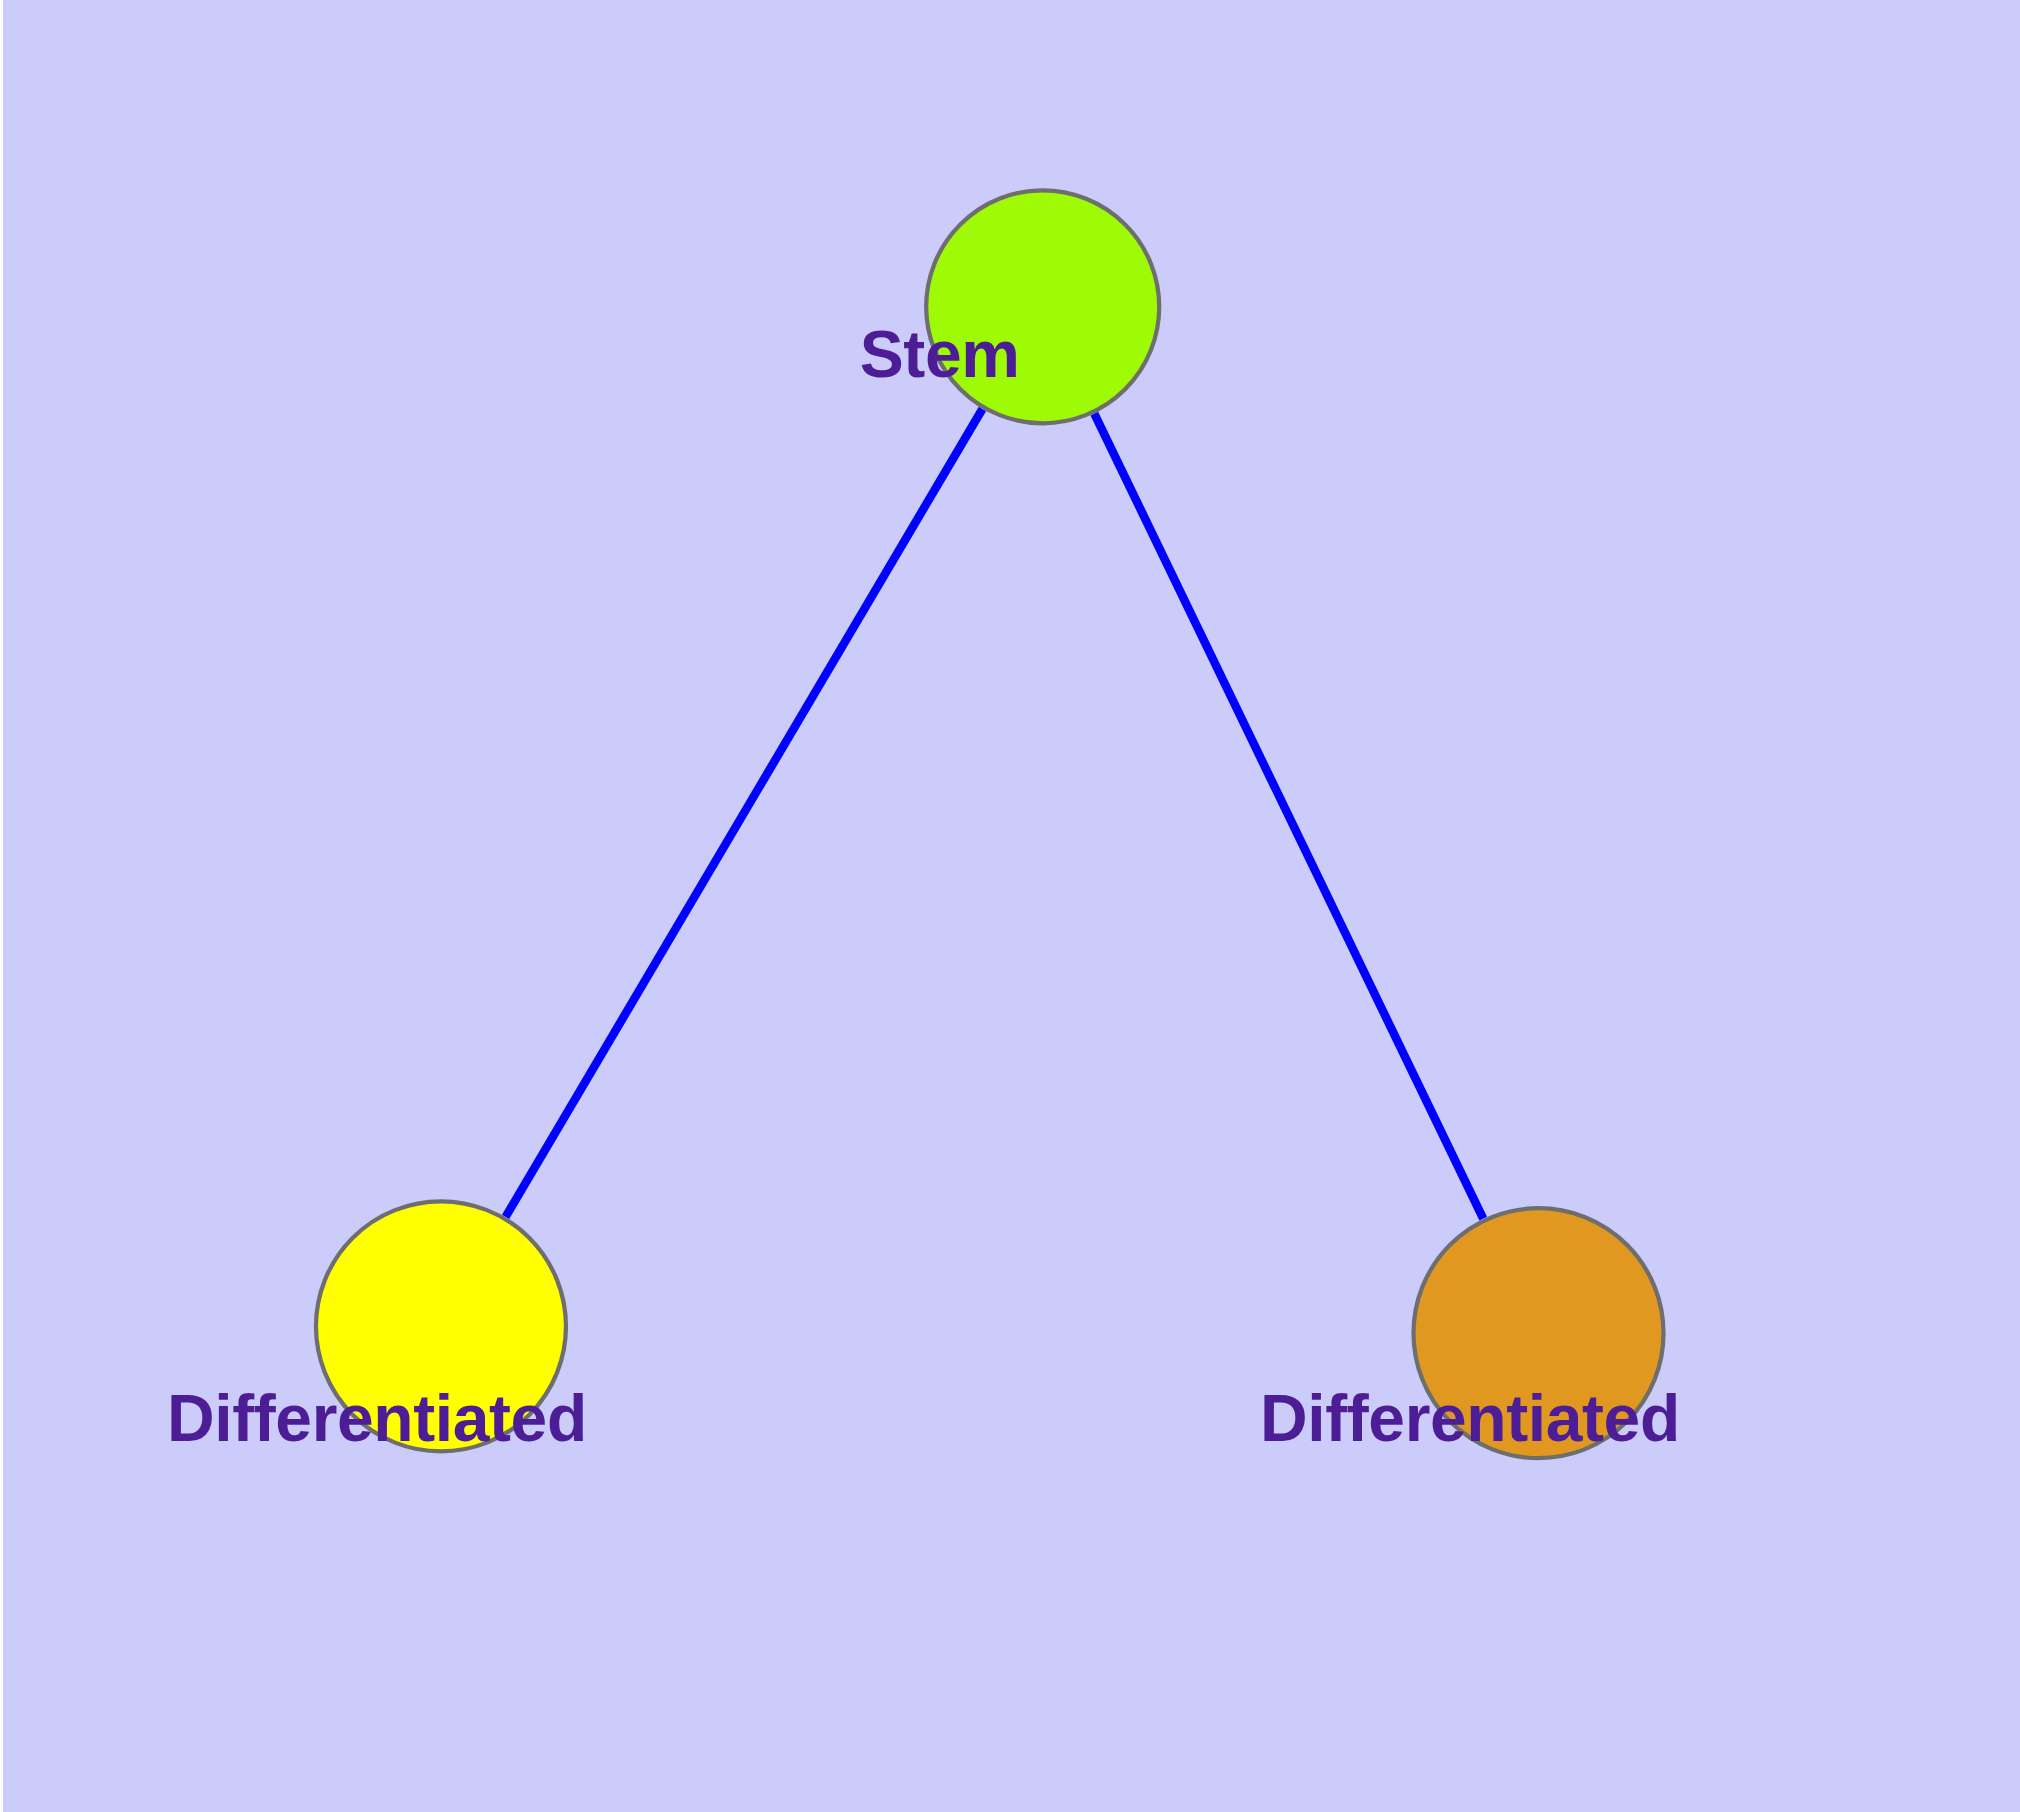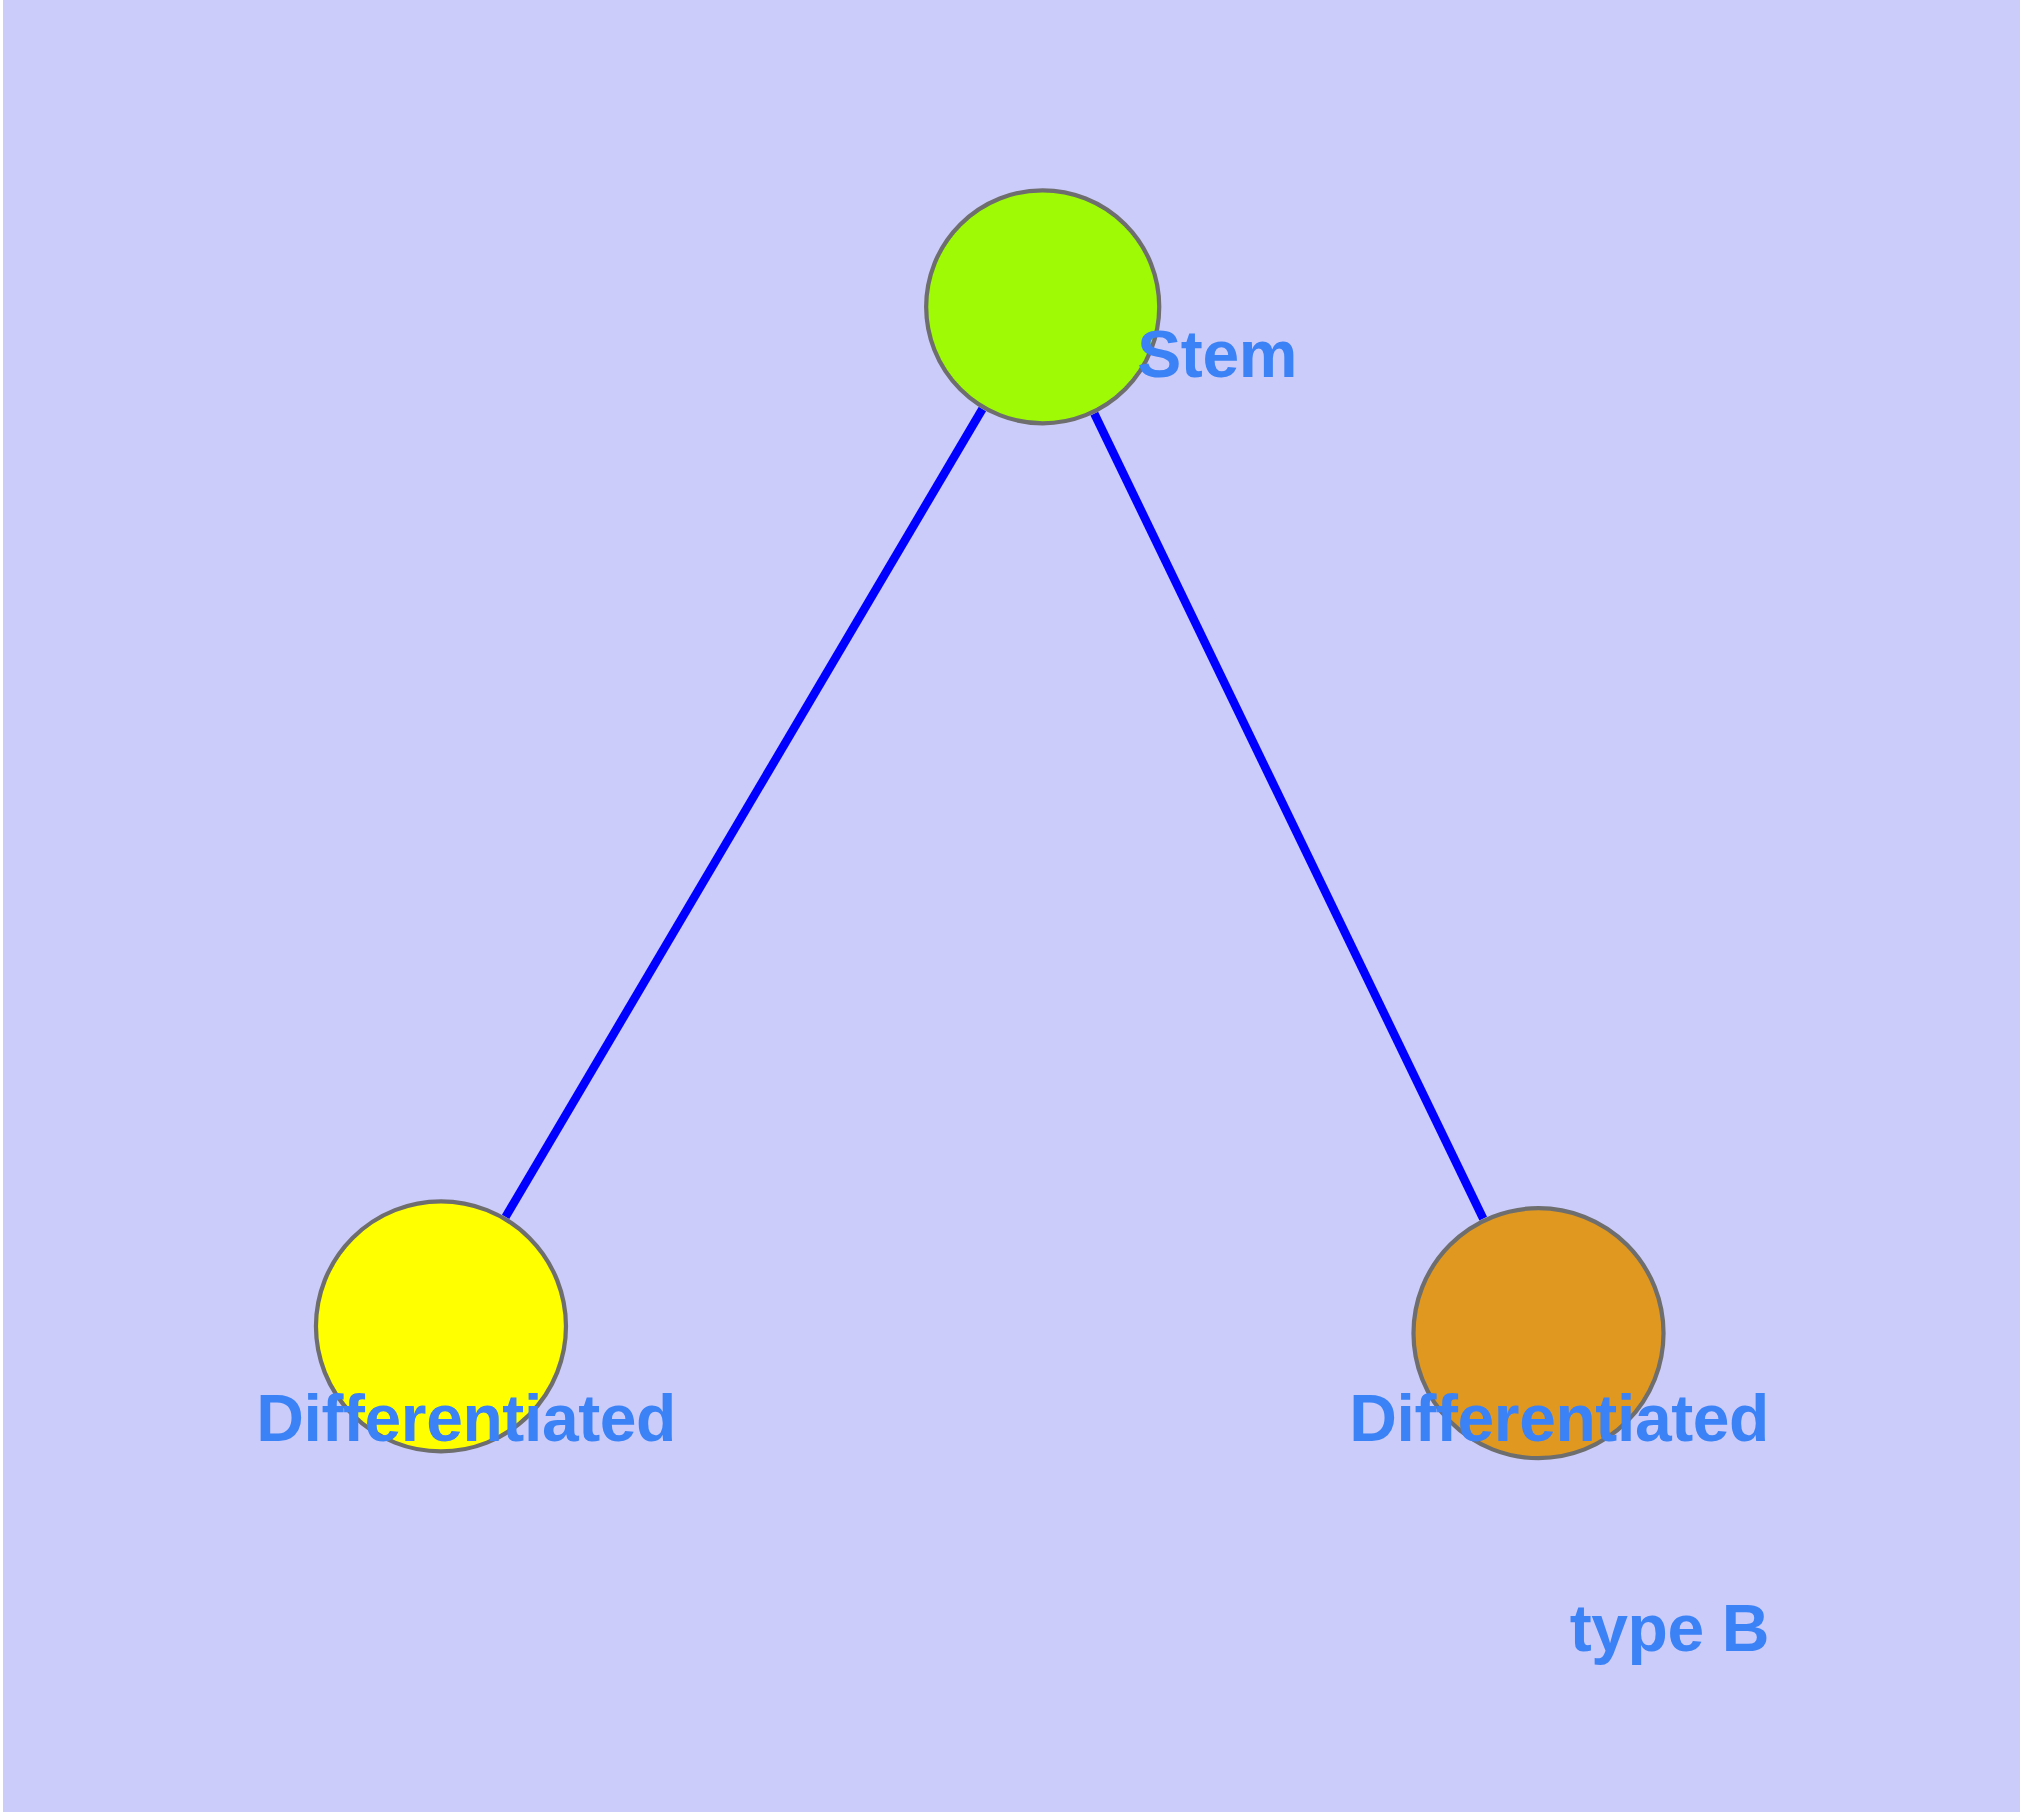--- a/index.html
+++ b/index.html
@@ -25,22 +25,22 @@
   }
   #graph-svg {
     position: absolute;
     left: 0;
     top: 0;
     width: 2021px;
     height: 1812px;
   }
   .node-label {
     position: absolute;
-    text-align: right;
-    color: #3b82f6;
+    text-align: left;
+    color: #4c1d95;
     font-weight: bold;
     line-height: 1.06;
     white-space: pre;
     pointer-events: none;
     letter-spacing: -0.4px;
   }
   #label-stem {
     left: 788px;
     top: 250px;
     width: 509px;
@@ -81,17 +81,16 @@
   <div class="node-label" id="label-stem">
     <span>Stem</span>
   </div>
 
   <div class="node-label" id="label-a">
     <div>Differentiated</div>
   </div>
 
   <div class="node-label" id="label-b">
     <div>Differentiated</div>
-    <div>type B</div>
   </div>
 
 </div>
 
 
 </body></html>

